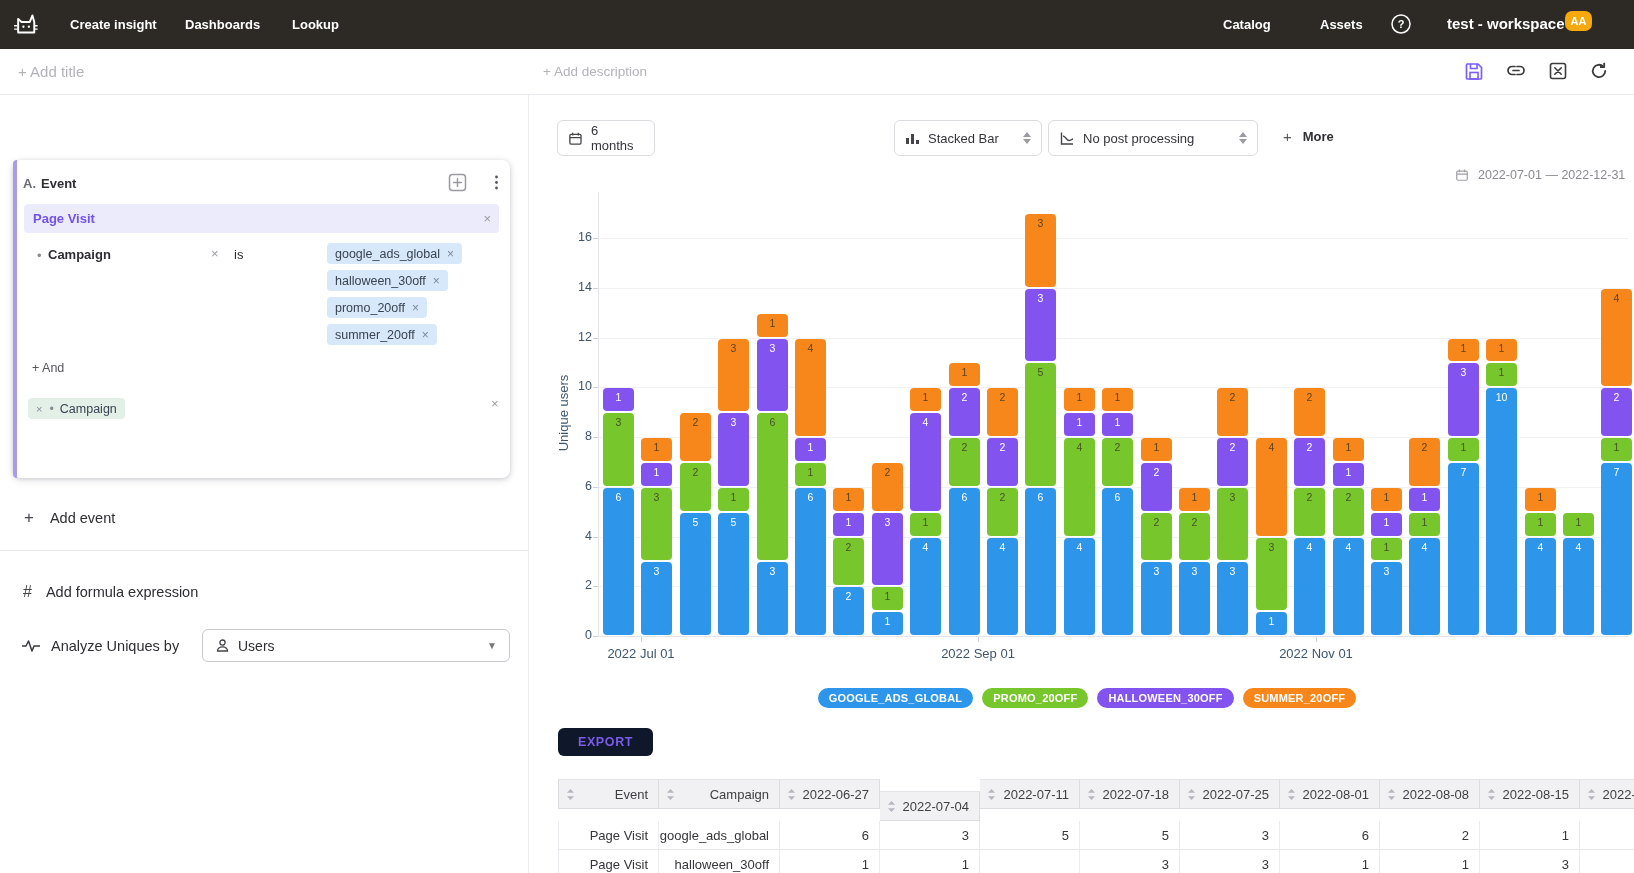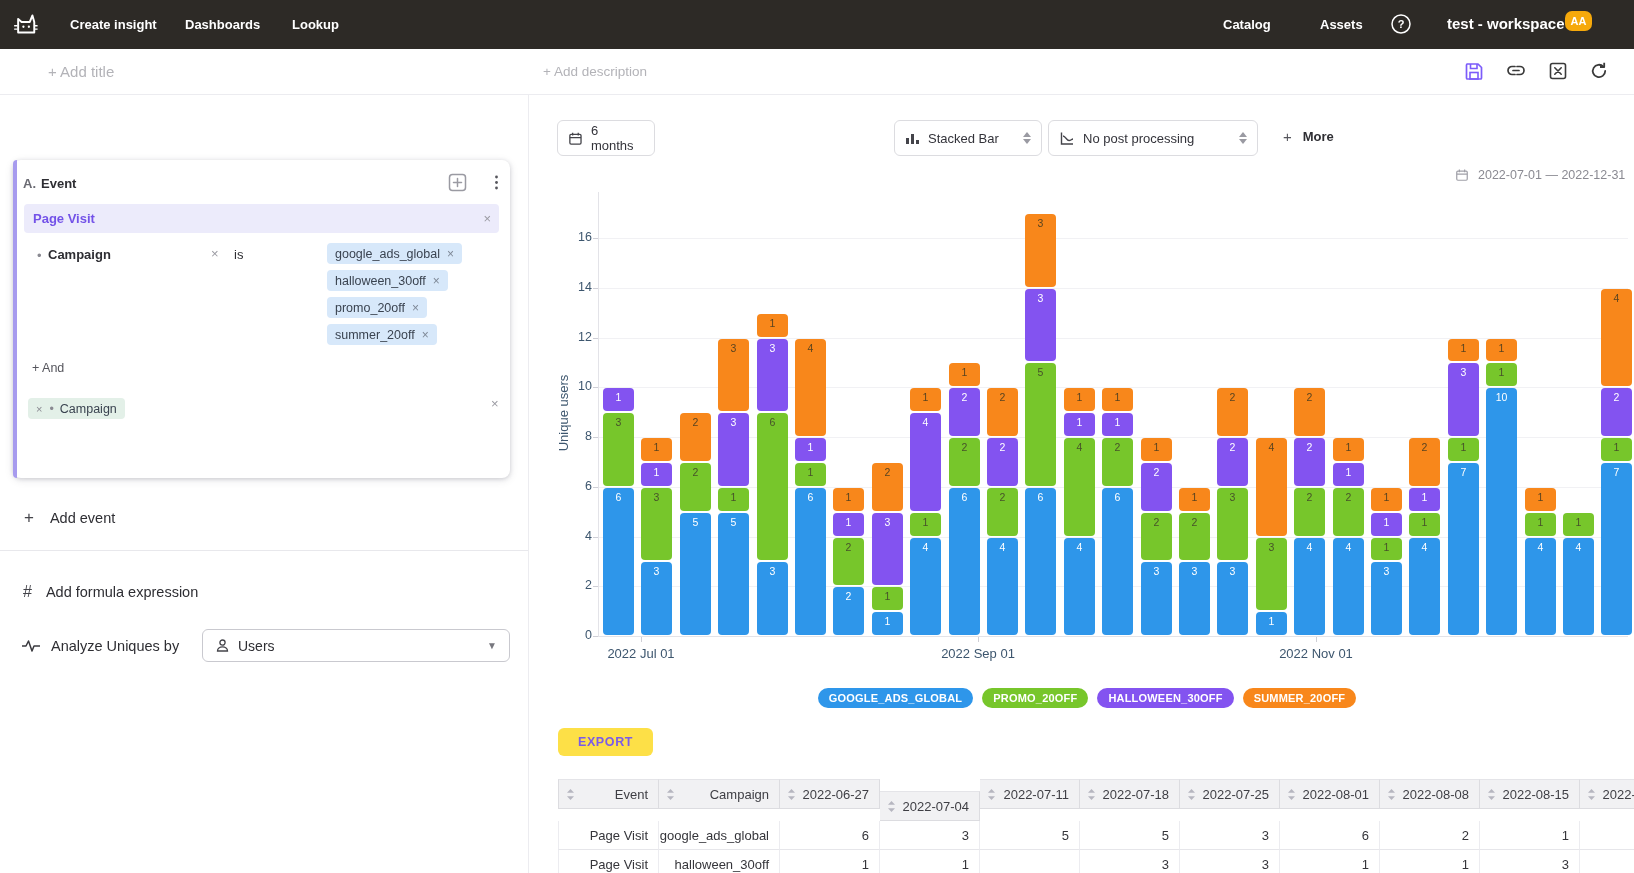--- a/index.html
+++ b/index.html
@@ -59,21 +59,21 @@
   .xlab { position:absolute; font-size:13px; color:#3D566E; text-align:center; width:90px; }
   .tickmark { position:absolute; background:#cfcfd6; }
   .seg { position:absolute; border-radius:4px; }
   .seg .v { position:absolute; top:3px; left:0; right:0; text-align:center; font-size:10.5px; }
   .ylabel-rot { position:absolute; left:556px; top:413px; transform:rotate(-90deg) translate(-50%,0);
     transform-origin:0 0; font-size:13px; color:#3D566E; white-space:nowrap; }
   .legend { position:absolute; left:530px; top:688px; width:1114px; display:flex; justify-content:center; gap:9px; }
   .lchip { height:20px; border-radius:10px; padding:0 11px; display:flex; align-items:center;
     color:#fff; font-size:11px; font-weight:700; letter-spacing:.2px; cursor:pointer; }
 
-  .exportbtn { position:absolute; left:558px; top:728px; width:95px; height:28px; background:#fde047;
+  .exportbtn { position:absolute; left:558px; top:728px; width:95px; height:28px; background:#0f172a;
     border-radius:6px; color:#7B5BE8; font-size:12.5px; font-weight:600; letter-spacing:.6px;
     display:flex; align-items:center; justify-content:center; cursor:pointer; }
 
   
   .dtable { position:absolute; left:558px; top:779px; display:flex; flex-direction:column; }
   .thead { display:flex; }
   .th { height:30px; background:#F1F1F3; border-right:1px solid #DCDCE0; border-top:1px solid #E4E4E8;
     border-bottom:1px solid #DCDCE0; display:flex; align-items:center; padding:0 10px 0 7px;
     font-size:13px; color:#3E3E44; cursor:pointer; }
   .th .lbl { margin-left:auto; }
@@ -104,21 +104,21 @@
     <span class="navlink abs" style="left:1320px;top:17px;">Assets</span>
     <svg class="abs" style="left:1390px;top:13px;" width="22" height="22" viewBox="0 0 22 22">
       <circle cx="11" cy="11" r="9" fill="none" stroke="#fff" stroke-width="1.5"></circle>
       <text x="11" y="15" text-anchor="middle" font-size="11" font-weight="bold" fill="#fff" font-family="Liberation Sans, sans-serif">?</text>
     </svg>
     <span class="workspace abs" style="left:1447px;top:15px;">test - workspace</span>
     <div class="avatar">AA</div>
   </div>
 
   <div class="titlebar"></div>
-  <span class="ghost-text abs" style="left:18px;top:63px;font-size:15px;margin-left:30px;">+ Add title</span>
+  <span class="ghost-text abs" style="left:18px;top:63px;font-size:15px;">+ Add title</span>
   <span class="ghost-text abs" style="left:543px;top:64px;font-size:13.5px;">+ Add description</span>
 
   <svg class="iconbtn" style="left:1463px;" viewBox="0 0 22 22">
     <path d="M4 4 h11 l3.5 3.5 V18 a1 1 0 0 1 -1 1 H4.5 a1 1 0 0 1 -1-1 V5 a1 1 0 0 1 1-1 Z" fill="none" stroke="#7C5CFA" stroke-width="1.7" stroke-linejoin="round"></path>
     <path d="M7.5 4 v4.5 h6.5 V4" fill="none" stroke="#7C5CFA" stroke-width="1.6"></path>
     <rect x="7" y="12.5" width="8" height="6.5" fill="none" stroke="#7C5CFA" stroke-width="1.6"></rect>
   </svg>
   <svg class="iconbtn" style="left:1505px;" viewBox="0 0 22 22">
     <path d="M10 14.5 H7 a4 4 0 0 1 0-8 h3" fill="none" stroke="#3a3a3a" stroke-width="1.7" stroke-linecap="round"></path>
     <path d="M12 6.5 h3 a4 4 0 0 1 0 8 h-3" fill="none" stroke="#3a3a3a" stroke-width="1.7" stroke-linecap="round"></path>

